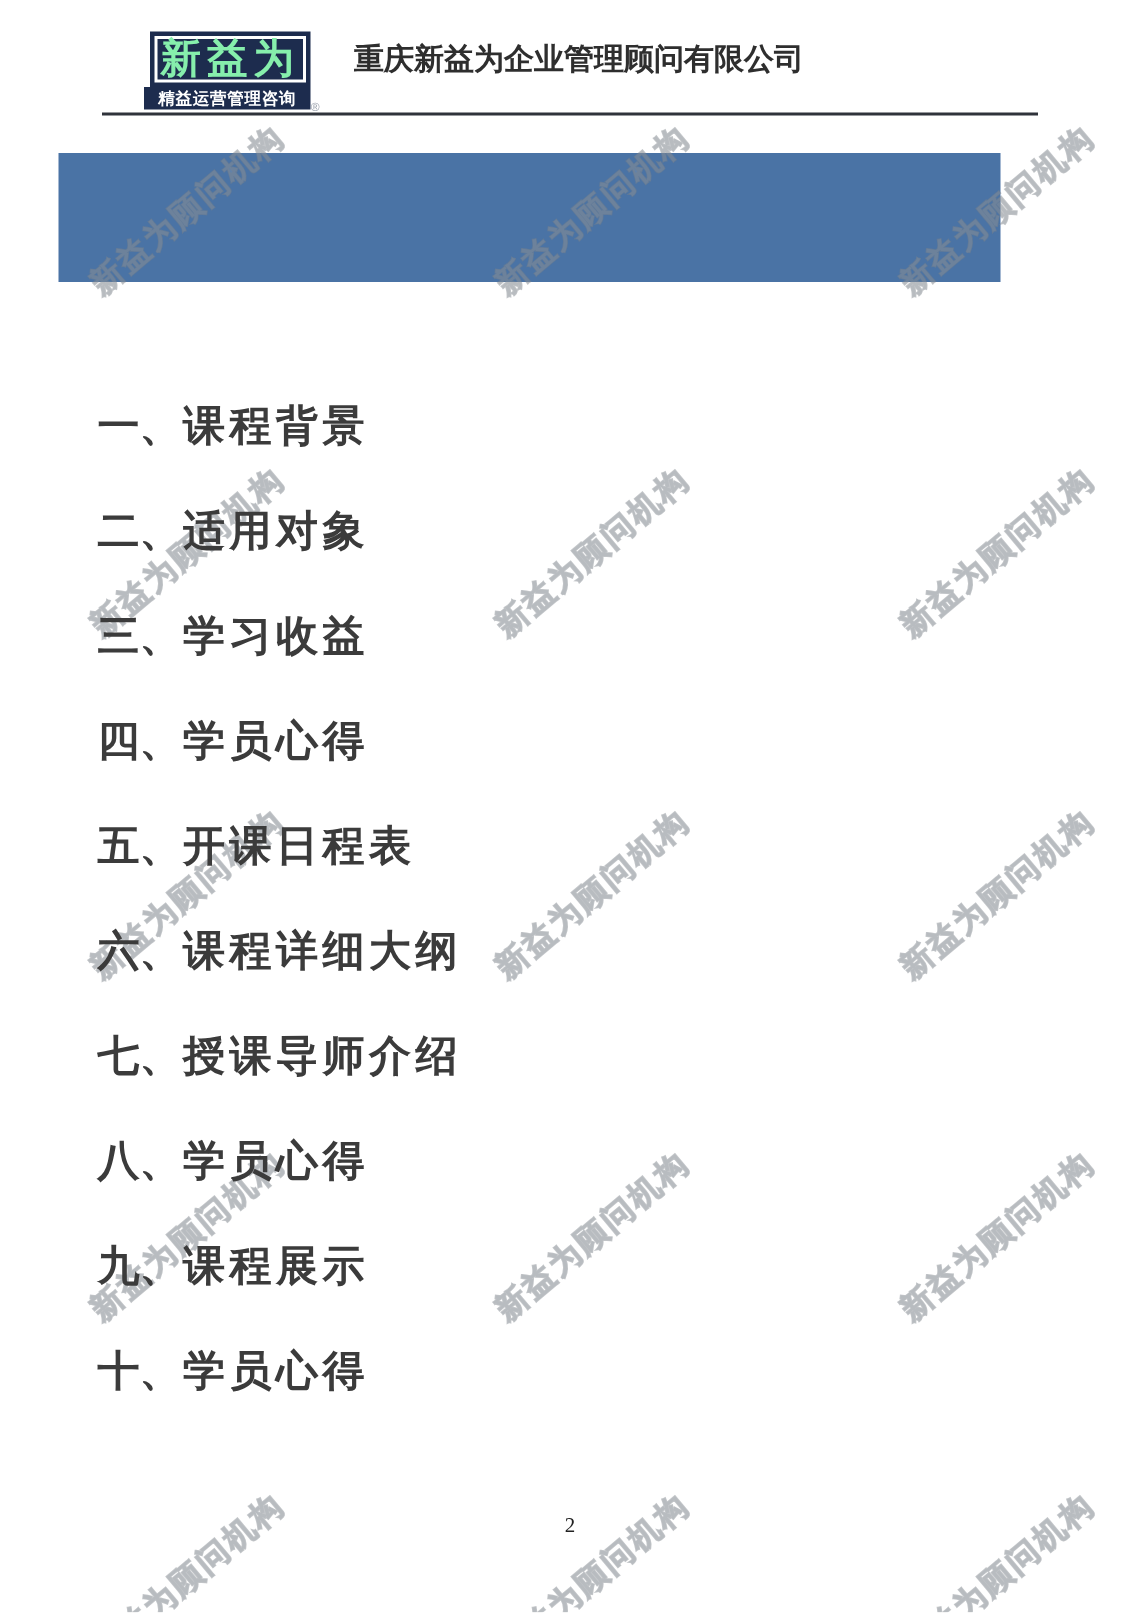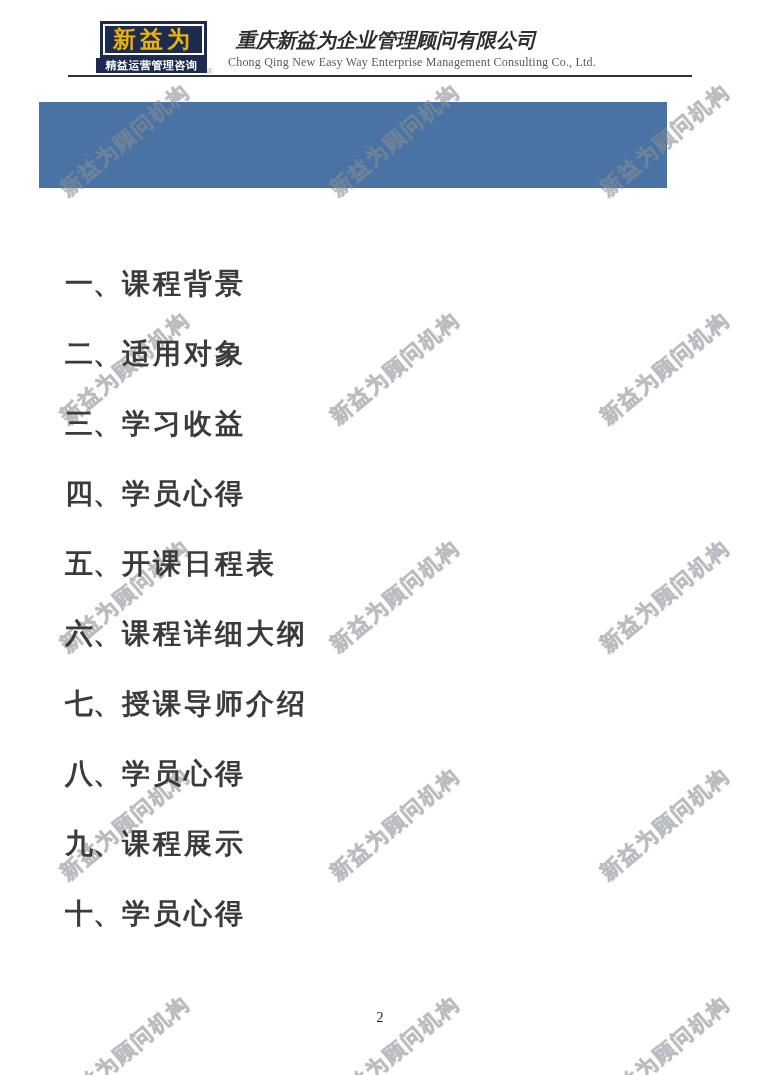--- a/index.html
+++ b/index.html
@@ -9,30 +9,30 @@
   }
 
   
   .hdr { position:absolute; left:0; top:0; width:760px; height:80px; z-index:3; }
   .logo { position:absolute; left:96px; top:21px; width:111px; height:52px; }
   .logo-main { position:absolute; left:4px; top:0; right:0; height:37px; background:var(--navy,#1d2c4e); }
   .logo-main-frame {
     position:absolute; inset:3px; border:2px solid #fff;
     display:flex; align-items:center; justify-content:center;
   }
-  .logo-main-frame span { color:#eab308; font-weight:bold; font-size:23px; letter-spacing:4px; line-height:1; }
+  .logo-main-frame span { color:#86efac; font-weight:bold; font-size:27px; letter-spacing:4px; line-height:1; }
   .logo-sub {
     position:absolute; left:0; top:37px; width:111px; height:15px; background:var(--navy,#1d2c4e);
     color:#fff; font-size:11px; font-weight:bold; display:flex; align-items:center;
     justify-content:center; letter-spacing:0.5px; white-space:nowrap;
   }
   .reg-mark { position:absolute; right:-6px; bottom:-3px; font-size:8px; color:#99a0ab; line-height:1; }
 
   .company { position:absolute; left:228px; top:28px; width:344px; text-align:center; }
-  .company-cn { font-size:20px; font-weight:600; color:#2e2e2e; line-height:24px; margin-right:28px; white-space:nowrap;font-style:italic; }
+  .company-cn { font-size:20px; font-weight:600; color:#2e2e2e; line-height:24px; margin-right:28px; white-space:nowrap; }
   .company-en { font-size:12px; font-family:"Liberation Serif","DejaVu Serif",serif; color:#5a5a5a; margin-top:3px; letter-spacing:0.2px; white-space:nowrap; }
 
   .header-rule { position:absolute; left:68px; top:75px; width:624px; height:2px; background:#2f333b; }
 
   
   .band-light { position:absolute; left:39px; top:102px; width:628px; height:86px; background:var(--band-light,#4a73a5); z-index:1; }
   .band-bright {
     position:absolute; left:139px; top:150px; width:614px; height:87px; box-sizing:border-box;
     background:var(--band-bright,#0070c0); border:5px solid #fff; z-index:1;
   }
@@ -89,21 +89,20 @@
           <span>新益为</span>
         </div>
       </div>
       <div class="logo-sub">
         <span>精益运营管理咨询</span>
       </div>
       <span class="reg-mark">®</span>
     </div>
     <div class="company">
       <div class="company-cn">重庆新益为企业管理顾问有限公司</div>
-      <div class="company-en">Chong Qing New Easy Way Enterprise Management Consulting Co., Ltd.</div>
     </div>
     <div class="header-rule"></div>
   </div>
 
   <div class="band-light"></div>
 
   <ol class="toc">
       <li>
         <span class="toc-num">一、</span>
         <span class="toc-label">课程背景</span>

